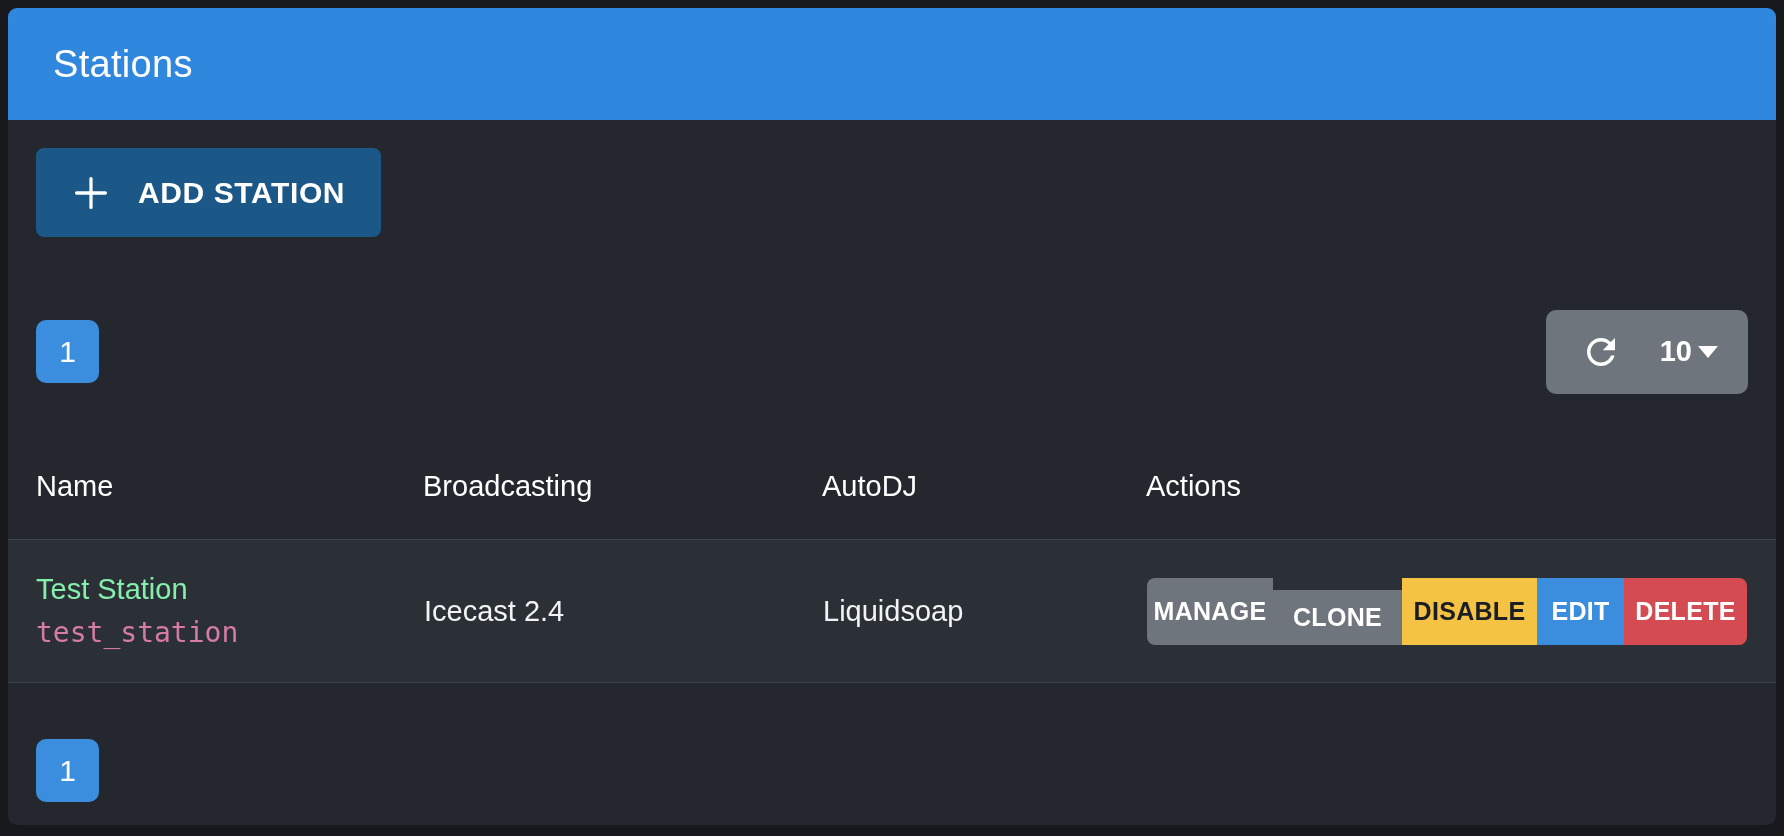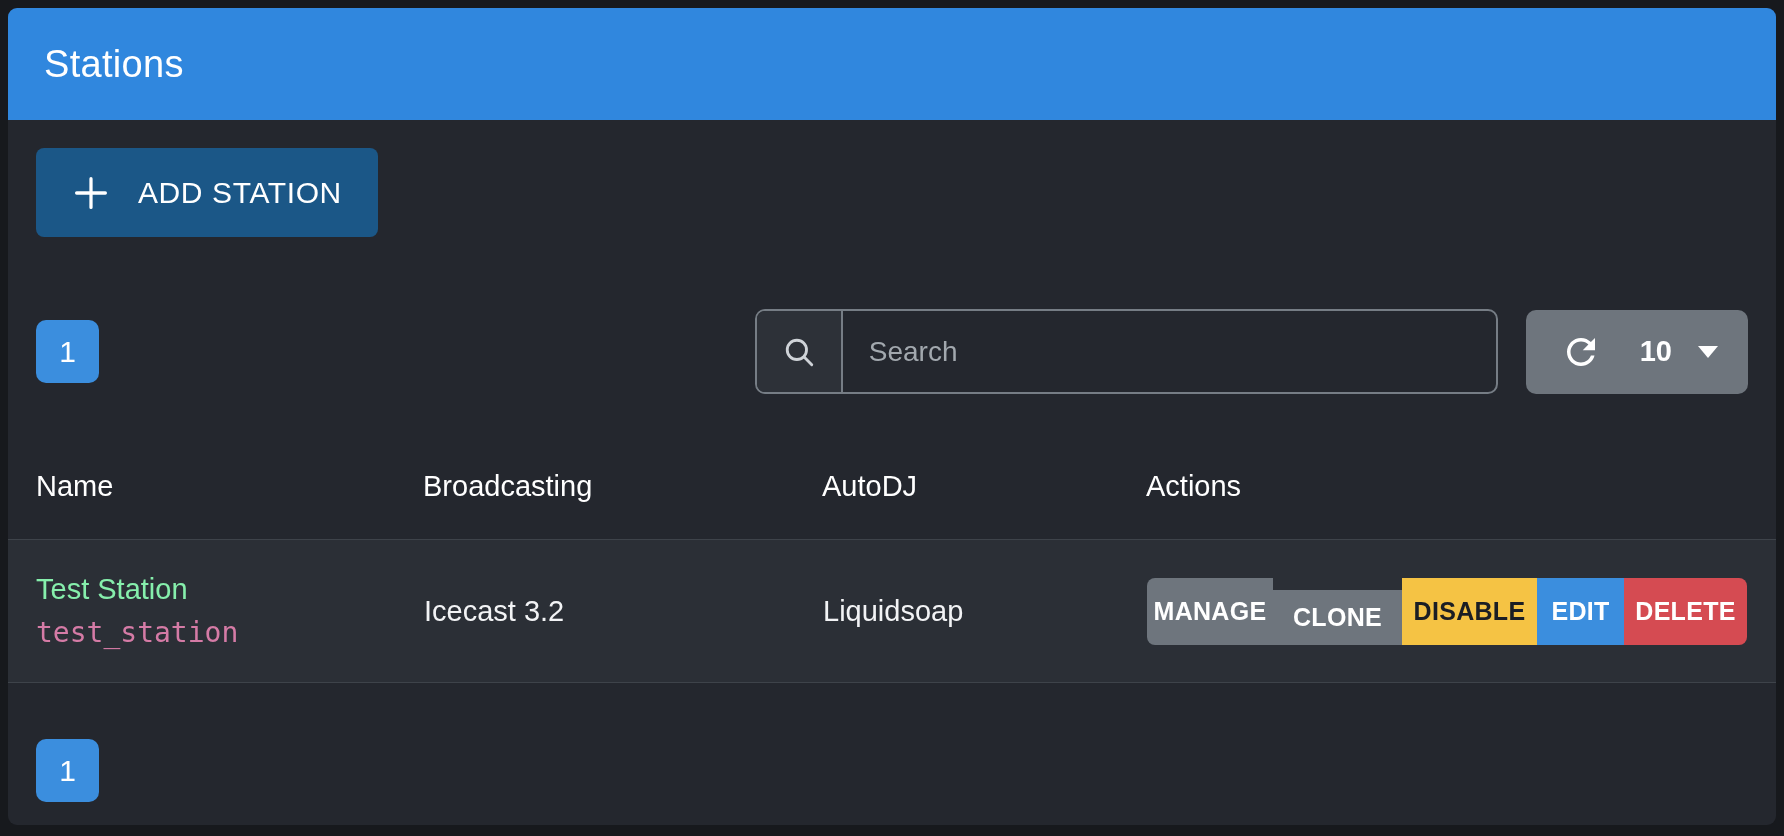--- a/index.html
+++ b/index.html
@@ -18,32 +18,32 @@
     border-radius: 9px;
     overflow: hidden;
   }
   .card-header {
     height: 112px;
     background: #3087de;
     display: flex; align-items: center;
     padding: 0 36px;
   }
   .card-header h1 {
-    margin: 0; font-size: 38px; font-weight: 400; color: #ffffff;
+    margin: 9px; font-size: 38px; font-weight: 400; color: #ffffff;
     letter-spacing: 0.3px;
   }
   .toolbar-row { padding: 28px 28px 0 28px; }
   .btn-add {
     height: 89px;
     display: inline-flex; align-items: center; gap: 24px;
     background: #1b5787; color: #ffffff;
     border: none; border-radius: 8px;
     padding: 0 36px 0 32px;
     font-family: "Liberation Sans", sans-serif;
-    font-size: 30px; font-weight: 400; letter-spacing: 0.6px;
+    font-size: 30px; font-weight: 700; letter-spacing: 0.6px;
     cursor: pointer;
   }
   .btn-add svg { display: block; }
 
   .controls-row {
     margin-top: 72px;
     padding: 0 28px;
     display: flex; align-items: center; justify-content: space-between;
     height: 85px;
   }
@@ -87,21 +87,21 @@
     display: flex; align-items: stretch;
     height: 84px; border-radius: 10px; overflow: hidden;
     background: #6e757d;
   }
   .perpage-group button {
     background: transparent; border: none; cursor: pointer;
     color: #ffffff; display: flex; align-items: center; justify-content: center;
     font-family: "Liberation Sans", sans-serif;
   }
   .btn-refresh { padding: 0 18px 0 34px; }
-  .btn-perpage { padding: 0 30px 0 20px; gap: 26px; font-size: 29px; font-weight: 700; }
+  .btn-perpage { padding: 0 30px 0 20px; gap: 6px; font-size: 29px; font-weight: 700; }
   .caret {
     width: 0; height: 0;
     border-left: 10px solid transparent;
     border-right: 10px solid transparent;
     border-top: 12px solid #ffffff;
     display: inline-block;
   }
 
   table.stations {
     width: 100%;
@@ -166,29 +166,20 @@
       <span>ADD STATION</span>
     </button>
   </div>
 
   <div class="controls-row">
     <div class="pagination">
       <button class="page-btn">1</button>
     </div>
 
     <div class="controls-right">
-      <div class="search-group">
-        <span class="search-prepend">
-          <svg width="34" height="34" viewBox="0 0 24 24" fill="none" stroke="#cfd3d8" stroke-width="2" stroke-linecap="round">
-            <circle cx="10.5" cy="10.5" r="6.8"></circle>
-            <path d="M15.6 15.6 L21 21"></path>
-          </svg>
-        </span>
-        <input type="text" placeholder="Search" style="">
-      </div>
 
       <div class="perpage-group">
         <button class="btn-refresh">
           <svg width="42" height="42" viewBox="0 0 24 24" fill="#ffffff">
             <path d="M17.65 6.35C16.2 4.9 14.21 4 12 4c-4.42 0-7.99 3.58-8 8s3.57 8 8 8c3.73 0 6.84-2.55 7.73-6h-2.08c-.82 2.33-3.04 4-5.65 4-3.31 0-6-2.69-6-6s2.69-6 6-6c1.66 0 3.14.69 4.22 1.78L13 11h7V4l-2.35 2.35z"></path>
           </svg>
         </button>
         <button class="btn-perpage">
           <span>10</span>
           <span class="caret"></span>
@@ -211,21 +202,21 @@
         <th>AutoDJ</th>
         <th>Actions</th>
       </tr>
     </thead>
     <tbody>
       <tr>
         <td class="first">
           <div class="name-main">Test Station</div>
           <div class="name-code">test_station</div>
         </td>
-        <td>Icecast 3.2</td>
+        <td>Icecast 2.4</td>
         <td>Liquidsoap</td>
         <td>
           <div class="btn-group">
             <button class="act manage">MANAGE</button>
             <button class="act clone">CLONE</button>
             <button class="act disable">DISABLE</button>
             <button class="act edit">EDIT</button>
             <button class="act delete">DELETE</button>
           </div>
         </td>

